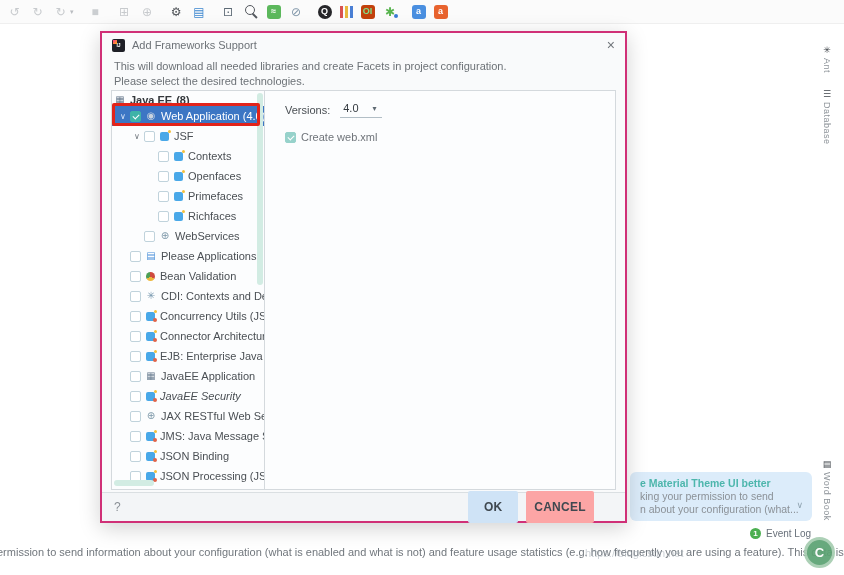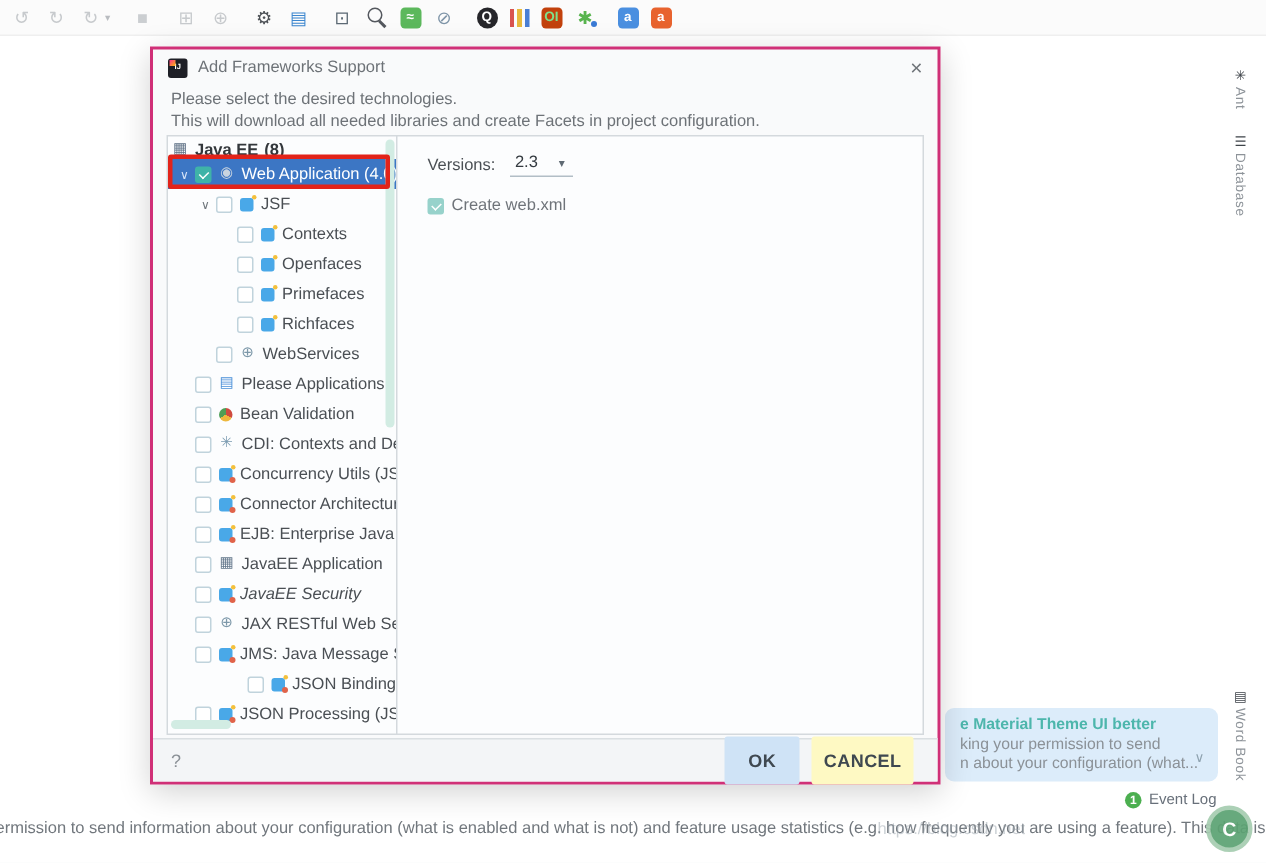--- a/index.html
+++ b/index.html
@@ -57,21 +57,21 @@
   .rp-versions{display:flex;align-items:center;font-size:11px;color:#4a4f54;}
   .rp-versions .vlabel{margin-right:10px;}
   .vers-select{display:flex;align-items:center;gap:14px;padding:1px 5px 3px 3px;border-bottom:1px solid #b2bec6;color:#343a40;cursor:default;}
   .vers-caret{font-size:8px;color:#5f6a73;}
   .rp-create{margin-top:13px;display:flex;align-items:center;font-size:11px;color:#6f747a;}
   .dlg-footer{position:absolute;left:0;right:0;bottom:0;height:29px;background:#f3f5f7;border-top:1px solid #dadfe2;display:flex;align-items:center;padding:0 12px;box-sizing:border-box;}
   .help-q{font-size:12px;color:#8a9096;}
   .foot-spacer{flex:1;}
   .btn{height:32px;min-width:50px;display:flex;align-items:center;justify-content:center;font-size:12px;font-weight:bold;color:#3f4850;border-radius:2px;letter-spacing:.3px;cursor:default;padding:0 8px;box-sizing:border-box;}
   .btn.ok{background:var(--ok-bg,#cfe3f6);margin-right:8px;}
-  .btn.cancel{background:#fef9c3;min-width:56px;margin-right:4px;}
+  .btn.cancel{background:#fca5a5;min-width:56px;margin-right:19px;}
   
   #notif{position:absolute;left:630px;top:472px;width:182px;height:49px;box-sizing:border-box;background:var(--notif-bg,#dcecfa);border-radius:6px;padding:5px 10px 4px;z-index:3;font-size:10.5px;line-height:13px;color:#8b9197;}
   #notif .n-title{color:var(--notif-title,#4db6ac);font-weight:bold;display:block;}
   #notif .n-chevron{position:absolute;right:9px;top:27px;color:#8fa3b0;font-size:9px;}
   
   #eventlog{position:absolute;left:750px;top:528px;display:flex;align-items:center;gap:5px;z-index:2;}
   #eventlog .elog-badge{width:11px;height:11px;border-radius:50%;background:var(--elog-green,#4caf50);color:#fff;font-size:8px;font-weight:bold;display:flex;align-items:center;justify-content:center;}
   #eventlog .elog-label{font-size:10px;color:#68707a;}
   #statusbar{position:absolute;left:-3px;top:546px;width:850px;font-size:11px;color:#71777d;white-space:nowrap;overflow:hidden;z-index:1;}
   #watermark{position:absolute;left:585px;top:547px;font-size:11px;color:#9aa4ad;opacity:.5;z-index:2;pointer-events:none;}
@@ -119,22 +119,22 @@
     </div>
   </div>
 
 <div id="dialog">
   <div class="dlg-titlebar">
     <span class="idea-logo">IJ</span>
     <span class="dlg-title">Add Frameworks Support</span>
     <span class="dlg-close">×</span>
   </div>
   <div class="dlg-desc">
+    <div>This will download all needed libraries and create Facets in project configuration.</div>
     <div>Please select the desired technologies.</div>
-    <div>This will download all needed libraries and create Facets in project configuration.</div>
   </div>
   <div class="dlg-content">
     <div class="tree-panel">
       <div class="tree-header">
         <span class="ti" style="color:#5c6f84;">▦</span>
         <span>Java EE</span>
         <span>(8)</span>
       </div>
       <div>
           <div class="trow sel" style="padding-left: 4px;">
@@ -217,41 +217,41 @@
           <div class="trow" style="padding-left: 18px;">
             <span class="cb"></span>
             <span class="ti" style="color: rgb(125, 152, 169);">⊕</span>
             <span>JAX RESTful Web Services</span>
           </div>
           <div class="trow" style="padding-left: 18px;">
             <span class="cb"></span>
             <span class="ti cube reddot"></span>
             <span>JMS: Java Message Servic</span>
           </div>
-          <div class="trow" style="padding-left: 18px; justify-content: flex-end;">
+          <div class="trow" style="padding-left: 18px;">
             <span class="cb"></span>
             <span class="ti cube reddot"></span>
             <span>JSON Binding</span>
           </div>
           <div class="trow" style="padding-left: 18px;">
             <span class="cb"></span>
             <span class="ti cube reddot"></span>
             <span>JSON Processing (JSR 353</span>
           </div>
           <div class="trow" style="padding-left: 18px;"></div>
         </div>
       <div class="ann-redbox"></div>
       <div class="tree-vscroll"></div>
       <div class="tree-hscroll"></div>
     </div>
     <div class="right-panel">
       <div class="rp-versions">
         <span class="vlabel">Versions:</span>
         <span class="vers-select">
-          <span>2.3</span>
+          <span>4.0</span>
           <span class="vers-caret">▾</span>
         </span>
       </div>
       <div class="rp-create">
         <span class="cb checked muted"></span>
         <span>Create web.xml</span>
       </div>
     </div>
   </div>
   <div class="dlg-footer">

